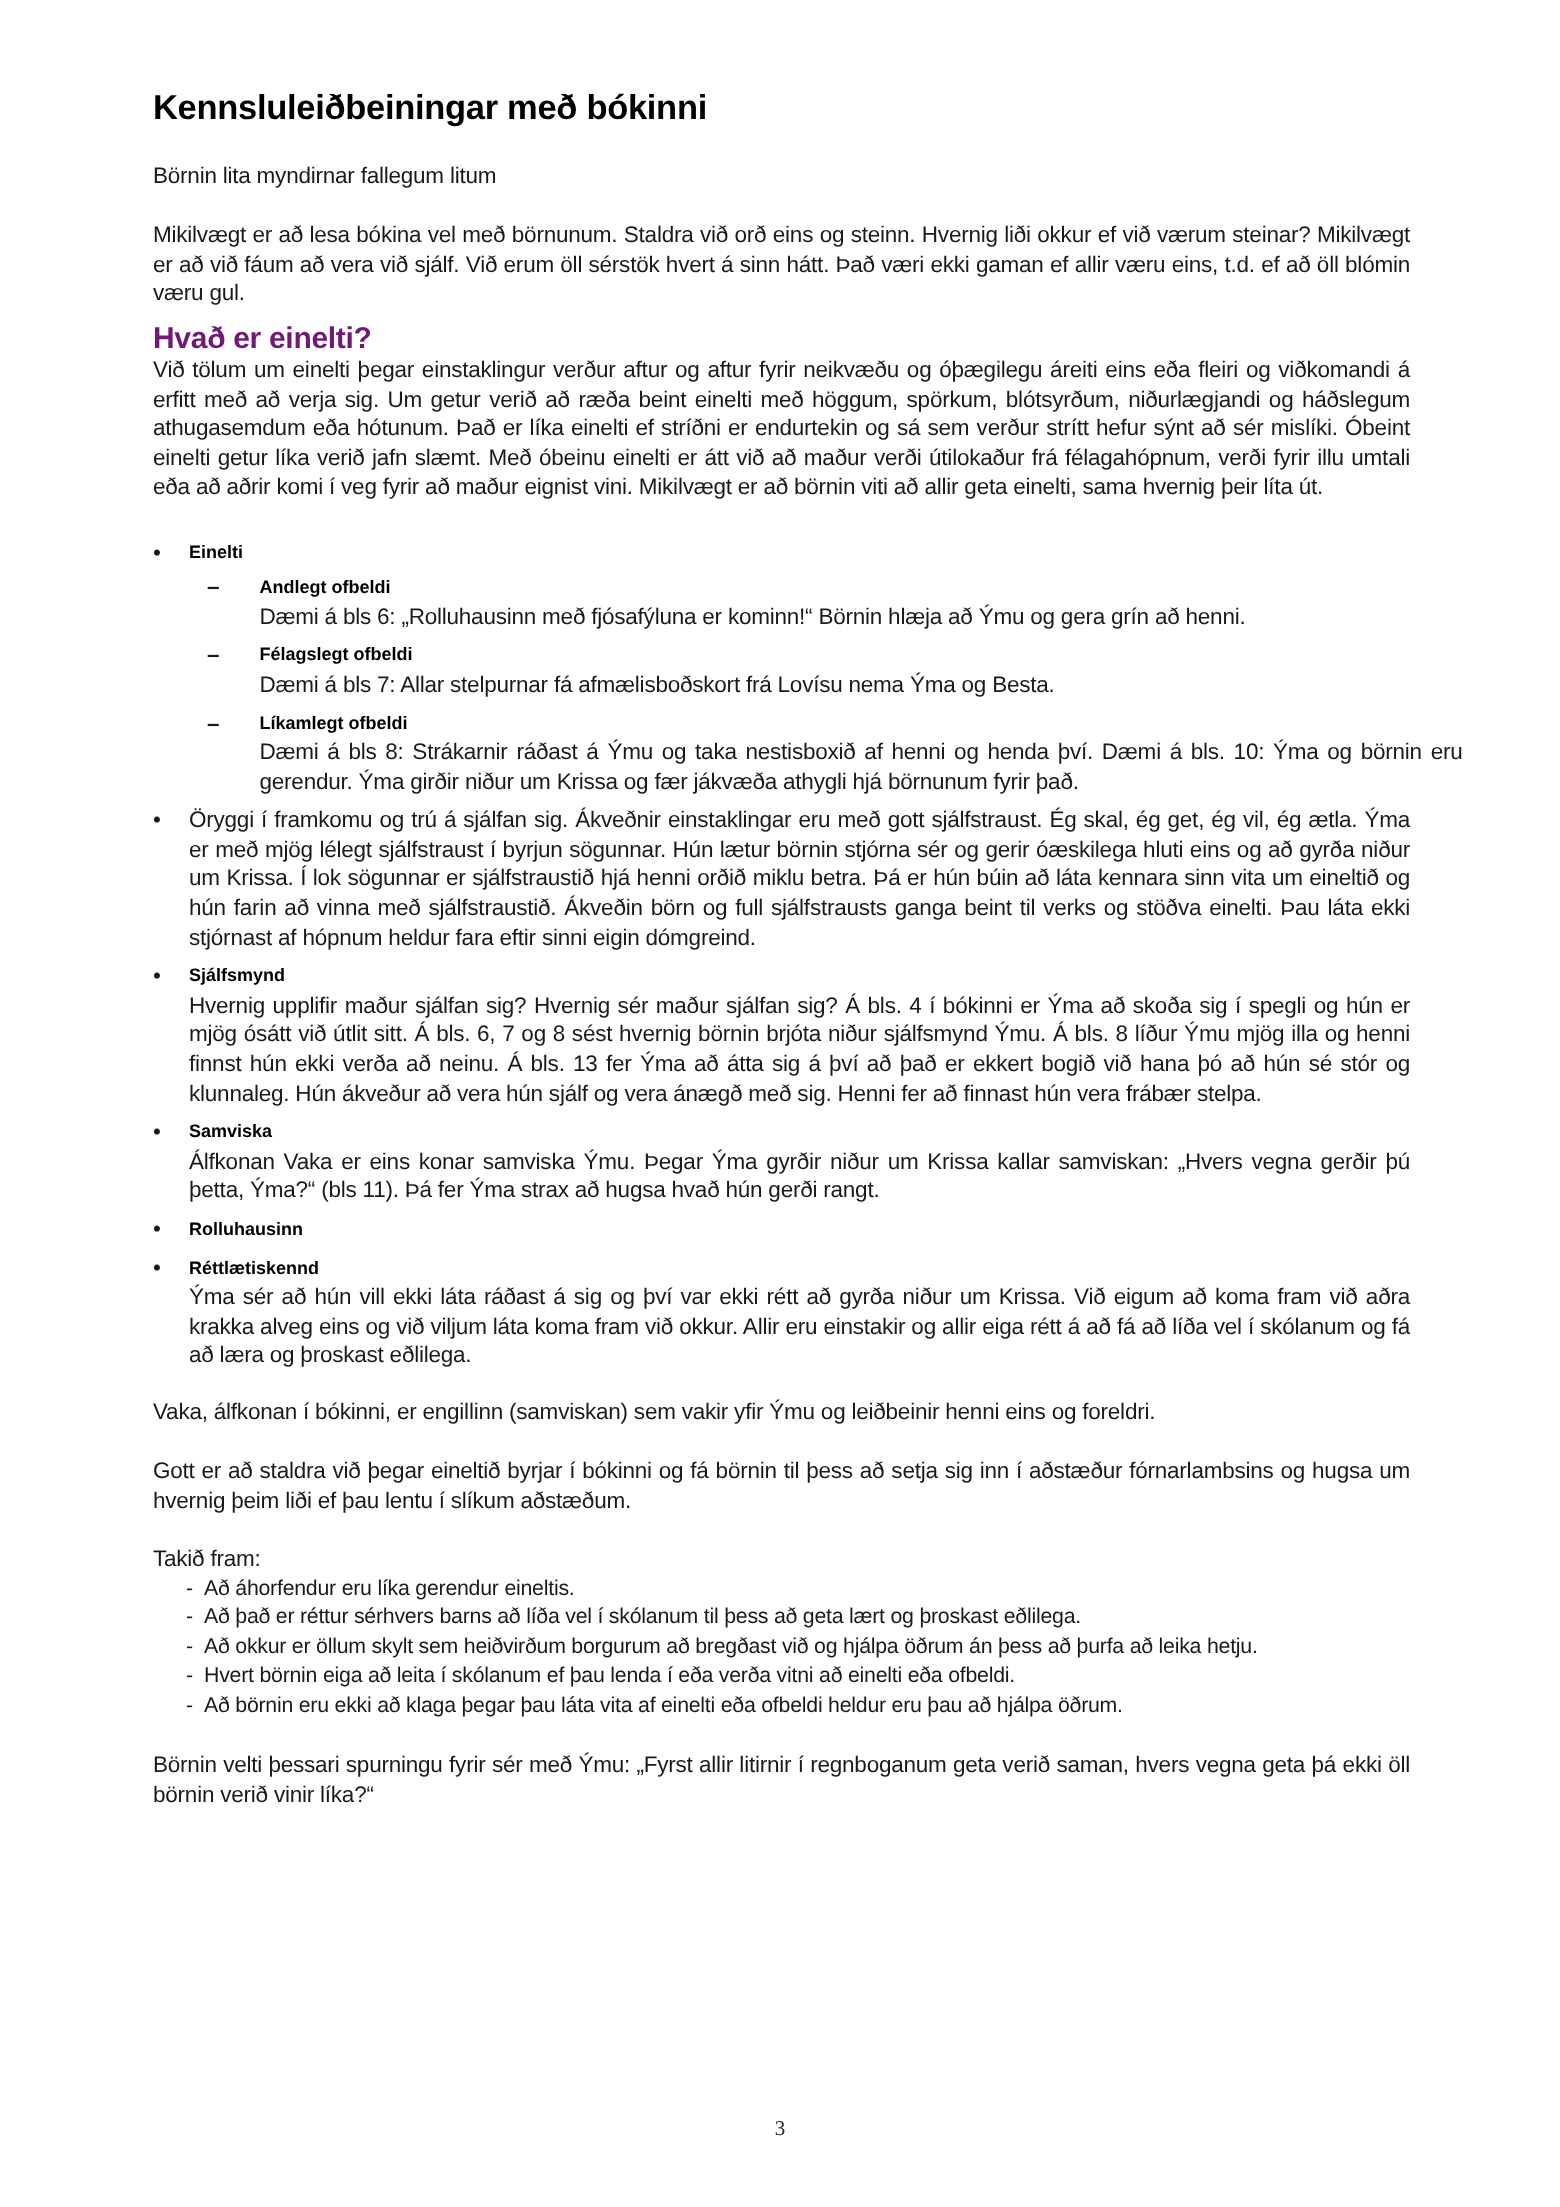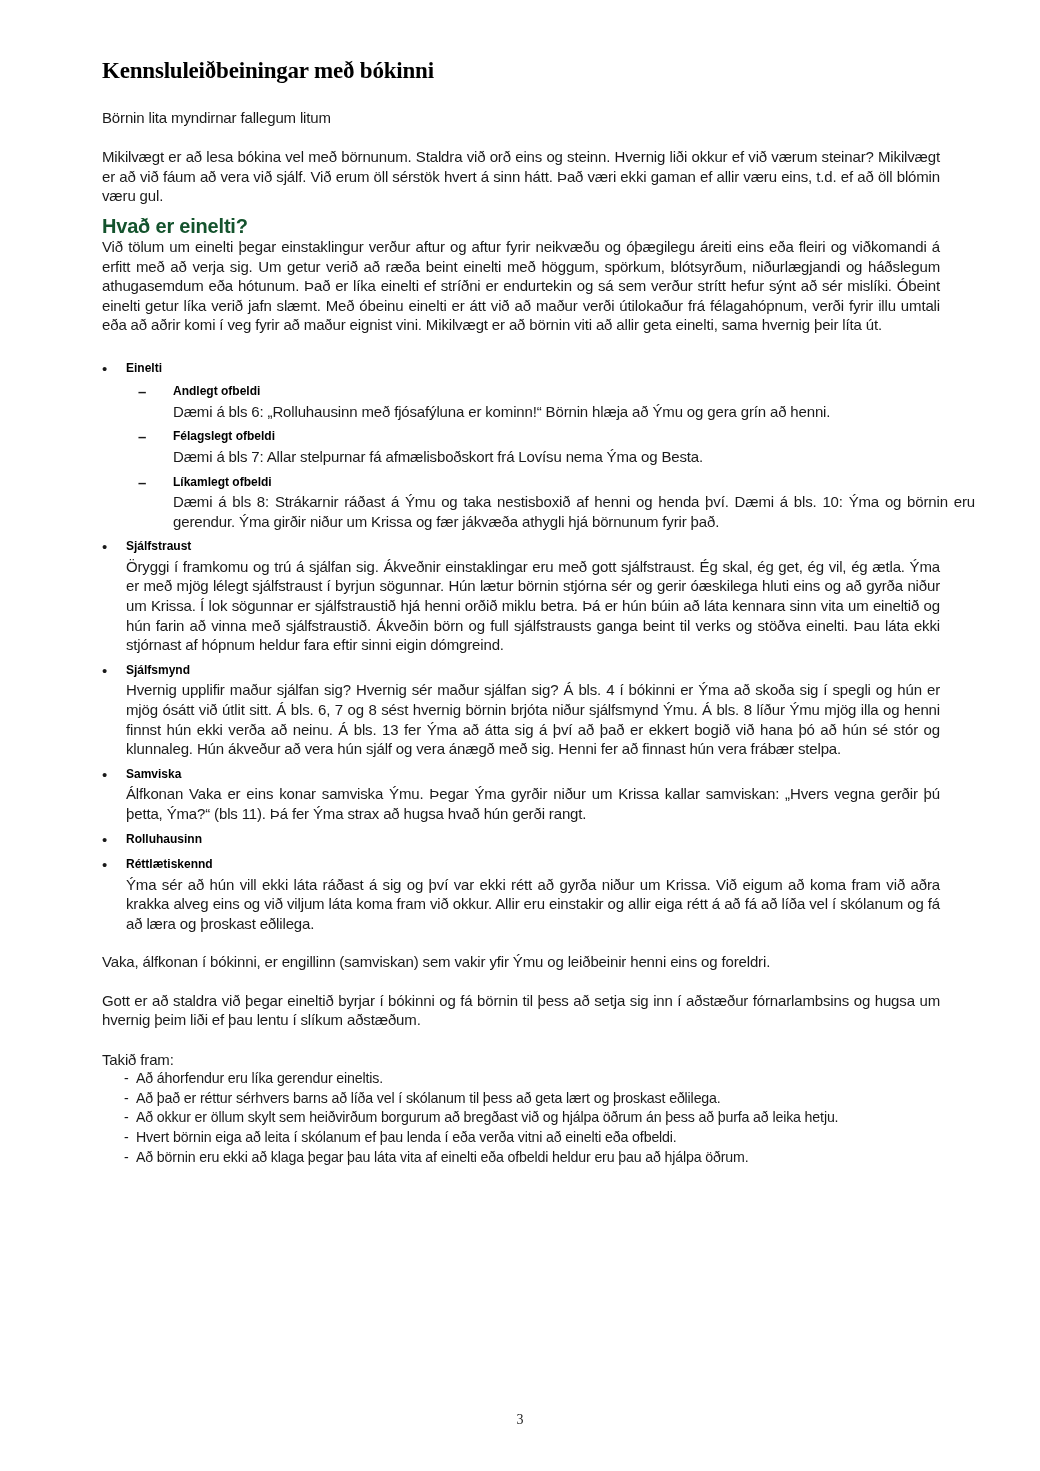--- a/index.html
+++ b/index.html
@@ -3,28 +3,28 @@
   <meta charset="utf-8">
   <style>
     html, body { margin: 0; padding: 0; background: #ffffff; }
     body {
       width: 1040px; height: 1471px; position: relative; overflow: hidden;
       font-family: "Liberation Sans", sans-serif;
       color: #1a1a1a;
     }
     .page { position: absolute; left: 102px; top: 56px; width: 838px; }
     h1 {
-      font-family: Liberation Serif, serif;
+      font-family: Liberation Sans, sans-serif;
       font-weight: 900; font-size: 23px; letter-spacing: -0.2px;
       margin: 0 0 22px 0; line-height: 30px; color: #000;
     }
     h2 {
       font-family: "Liberation Sans", sans-serif;
       font-weight: 900; font-size: 20px; letter-spacing: -0.2px;
-      margin: 0; line-height: 22px; color: #14532d;
+      margin: 0; line-height: 22px; color: #701a75;
     }
     p {
       margin: 0; font-size: 15px; line-height: 19.6px;
       text-align: justify; letter-spacing: -0.15px;
     }
     .gap { height: 19.6px; }
     .intro-p { margin-bottom: 19.6px; }
     .section2 { margin-top: 9px; }
 
     ul.bullets { list-style: none; margin: 4px 0 0 0; padding: 0; }
@@ -77,21 +77,20 @@
           </li>
           <li>
             <span class="dash">–</span>
             <span class="term">Líkamlegt ofbeldi</span>
             <p>Dæmi á bls 8: Strákarnir ráðast á Ýmu og taka nestisboxið af henni og henda því. Dæmi á bls. 10: Ýma og börnin eru gerendur. Ýma girðir niður um Krissa og fær jákvæða athygli hjá börnunum fyrir það.</p>
           </li>
         </ul>
       </li>
       <li>
         <span class="bullet">•</span>
-        <span class="term">Sjálfstraust</span>
         <p>Öryggi í framkomu og trú á sjálfan sig. Ákveðnir einstaklingar eru með gott sjálfstraust. Ég skal, ég get, ég vil, ég ætla. Ýma er með mjög lélegt sjálfstraust í byrjun sögunnar. Hún lætur börnin stjórna sér og gerir óæskilega hluti eins og að gyrða niður um Krissa. Í lok sögunnar er sjálfstraustið hjá henni orðið miklu betra. Þá er hún búin að láta kennara sinn vita um eineltið og hún farin að vinna með sjálfstraustið. Ákveðin börn og full sjálfstrausts ganga beint til verks og stöðva einelti. Þau láta ekki stjórnast af hópnum heldur fara eftir sinni eigin dómgreind.</p>
       </li>
       <li>
         <span class="bullet">•</span>
         <span class="term">Sjálfsmynd</span>
         <p>Hvernig upplifir maður sjálfan sig? Hvernig sér maður sjálfan sig? Á bls. 4 í bókinni er Ýma að skoða sig í spegli og hún er mjög ósátt við útlit sitt. Á bls. 6, 7 og 8 sést hvernig börnin brjóta niður sjálfsmynd Ýmu. Á bls. 8 líður Ýmu mjög illa og henni finnst hún ekki verða að neinu. Á bls. 13 fer Ýma að átta sig á því að það er ekkert bogið við hana þó að hún sé stór og klunnaleg. Hún ákveður að vera hún sjálf og vera ánægð með sig. Henni fer að finnast hún vera frábær stelpa.</p>
       </li>
       <li>
         <span class="bullet">•</span>
         <span class="term">Samviska</span>
@@ -116,15 +115,16 @@
   <div class="gap"></div>
   <p>Takið fram:</p>
   <ul class="hyphens">
     <li><span class="hy">-</span><span>Að áhorfendur eru líka gerendur eineltis.</span></li>
     <li><span class="hy">-</span><span>Að það er réttur sérhvers barns að líða vel í skólanum til þess að geta lært og þroskast eðlilega.</span></li>
     <li><span class="hy">-</span><span>Að okkur er öllum skylt sem heiðvirðum borgurum að bregðast við og hjálpa öðrum án þess að þurfa að leika hetju.</span></li>
     <li><span class="hy">-</span><span>Hvert börnin eiga að leita í skólanum ef þau lenda í eða verða vitni að einelti eða ofbeldi.</span></li>
     <li><span class="hy">-</span><span>Að börnin eru ekki að klaga þegar þau láta vita af einelti eða ofbeldi heldur eru þau að hjálpa öðrum.</span></li>
   </ul>
   <div class="gap"></div>
+  <p>Börnin velti þessari spurningu fyrir sér með Ýmu: „Fyrst allir litirnir í regnboganum geta verið saman, hvers vegna geta þá ekki öll börnin verið vinir líka?“</p>
 </div>
 
 <div class="page-number">3</div>
 
 </body></html>

